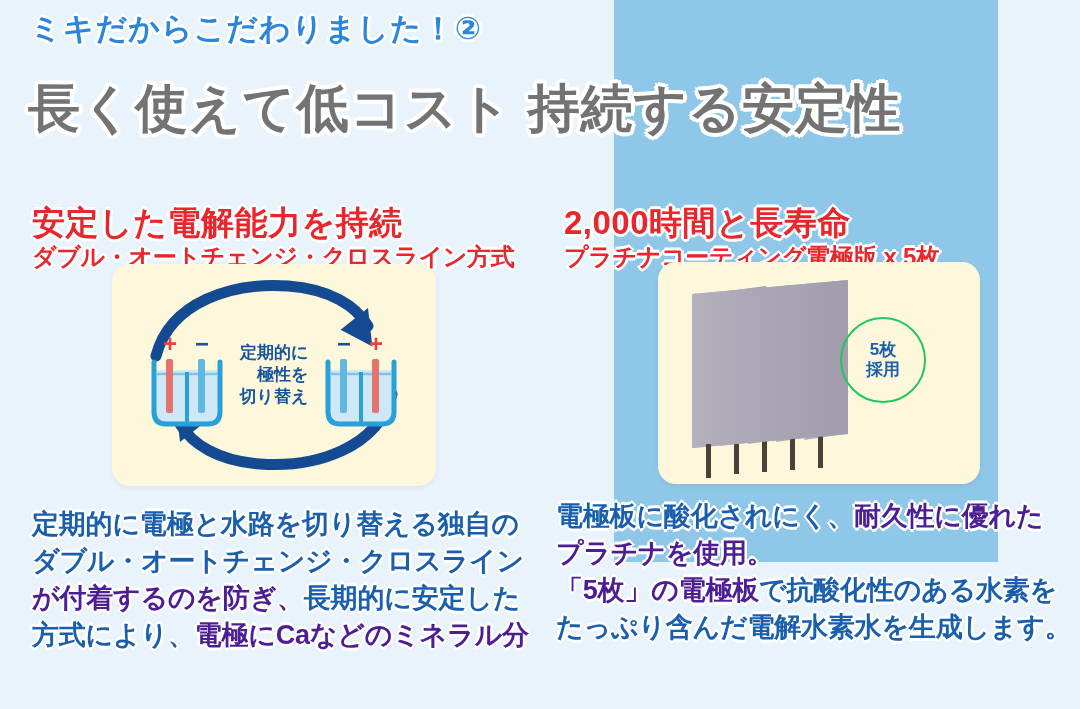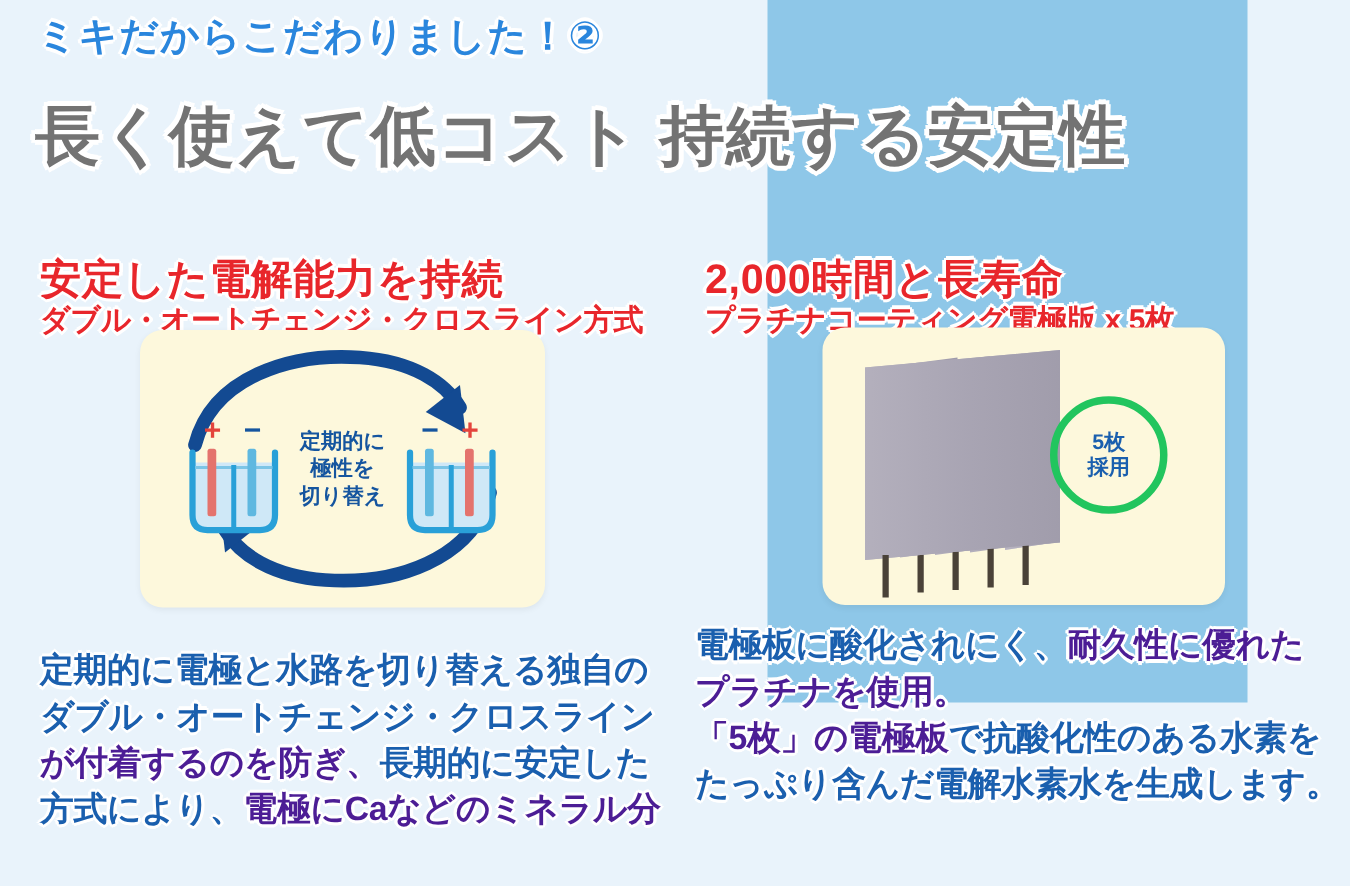--- a/index.html
+++ b/index.html
@@ -66,46 +66,46 @@
   #card-left{left:112px;top:264px;width:324px;height:222px;}
   #card-right{left:658px;top:262px;width:322px;height:222px;}
 
   
   .cycle{position:absolute;left:0;top:0;width:100%;height:100%;}
   .cycle-label{
     position:absolute;left:50%;top:50%;transform:translate(-50%,-50%);
     text-align:center;color:#15559f;font-weight:bold;
     font-size:17px;line-height:22px;white-space:nowrap;
   }
-  .cycle-label span{display:block;}
+  .cycle-label span{display:block;text-align:right;}
 
   
   .plates{position:absolute;left:0;top:0;width:100%;height:100%;}
   .badge5{
     position:absolute;left:182px;top:55px;width:82px;height:82px;
-    border:6px solid #22c55e;border-radius:50%;
+    border:2px solid #22c55e;border-radius:50%;
     display:flex;flex-direction:column;align-items:center;justify-content:center;
     color:#1a5fae;font-weight:bold;font-size:17px;line-height:20px;
     background:transparent;
   }
   .badge5 span{display:block;}
 
   
   .body-text{
     position:absolute;font-weight:bold;
     color:#1a5fae;
     font-size:27px;line-height:37px;letter-spacing:-0.2px;
     text-shadow:
       2px 0 #fff,-2px 0 #fff,0 2px #fff,0 -2px #fff,
       1.4px 1.4px #fff,-1.4px 1.4px #fff,1.4px -1.4px #fff,-1.4px -1.4px #fff,
       2.6px 0 #fff,-2.6px 0 #fff,0 2.6px #fff,0 -2.6px #fff;
   }
   .body-text .hl{color:#4c1d95;}
   .body-text .ln{display:block;white-space:nowrap;}
-  #body-left{left:32px;top:518px;}
+  #body-left{left:32px;top:506px;}
   #body-right{left:556px;top:498px;}
 </style>
 </head>
 <body>
 
 <div id="stage">
 
   <div class="band-blue"></div>
 
   <div class="kicker">ミキだからこだわりました！②</div>

